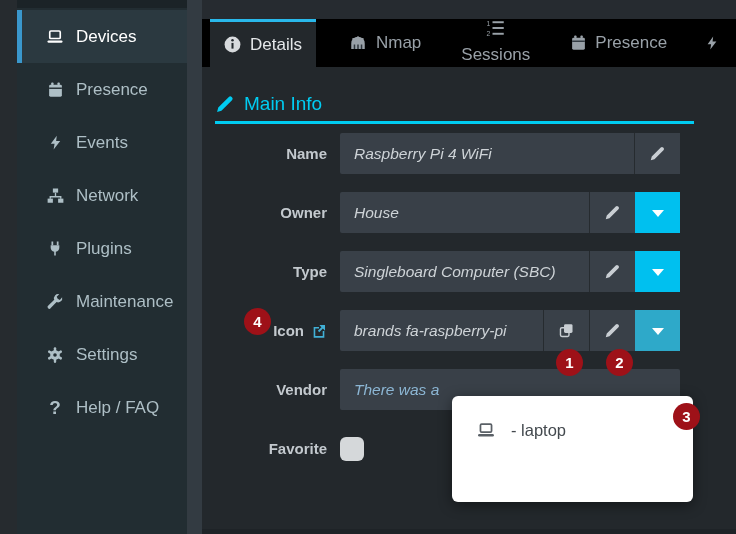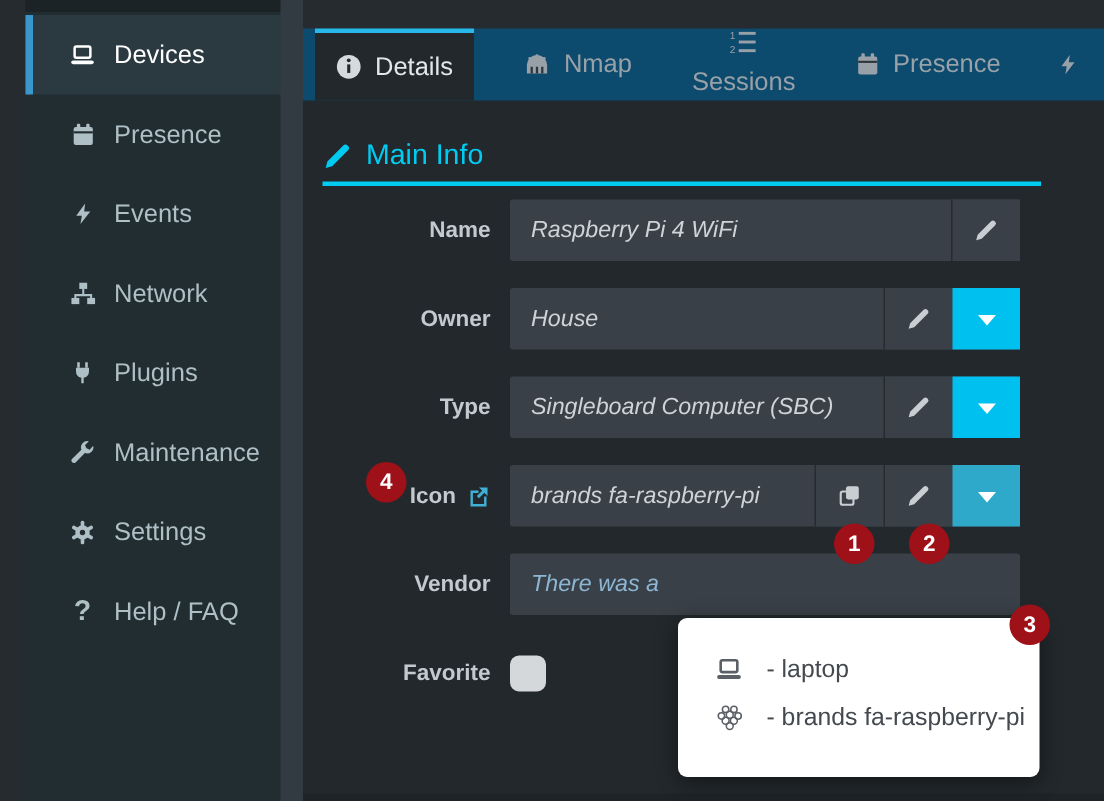--- a/index.html
+++ b/index.html
@@ -28,21 +28,21 @@
   .nav-item.active{
     background:#2b3940;border-left:5px solid var(--sidebar-active-border);
     padding-left:22px;color:#ffffff;margin-top:2px;
   }
   
   .gutter{position:absolute;left:187px;top:0;width:15px;height:534px;background:#333b42;}
   
   .main{position:absolute;left:202px;top:0;width:534px;height:534px;background:#23282c;}
   .main::after{content:'';position:absolute;left:0;bottom:0;width:100%;height:5px;background:#1e2327;}
   .band-top{height:19px;background:#262b30;}
-  .tabs-row{height:48px;background:#0c4a6e;display:flex;align-items:stretch;}
+  .tabs-row{height:48px;background:#000000;display:flex;align-items:stretch;}
   .tab{
     display:flex;align-items:center;gap:8px;padding:0 12px;height:48px;
     font-size:17px;color:#99a1a8;cursor:pointer;white-space:nowrap;
   }
   .tab .ic{display:flex;align-items:center;}
   .tab.active{
     background:#23282c;border-top:3px solid var(--active-tab-border);
     color:#e4e7e9;padding:0 14px 0 13px;margin-left:8px;
   }
   .tab.t2{margin-left:20px;} .tab.t3{margin-left:16px;flex-direction:column;} .tab.t4{margin-left:16px;}
@@ -75,21 +75,21 @@
   .redact{
     width:118px;height:26px;border-radius:1px;
     background:#525b64;
     background-image:conic-gradient(#5d6771 90deg,#4d565f 90deg 180deg,#59626c 180deg 270deg,#505963 270deg);
     background-size:30px 30px;
   }
   .checkbox{width:24px;height:24px;background:#d5d8da;border-radius:6px;cursor:pointer;}
   .ext-link{color:#41b0d6;display:flex;align-items:center;cursor:pointer;}
   
   .popup{
-    position:absolute;left:250px;top:412px;width:241px;height:106px;
+    position:absolute;left:250px;top:396px;width:241px;height:106px;
     background:#ffffff;border-radius:6px;z-index:20;
     box-shadow:0 3px 14px rgba(0,0,0,.45);
     padding:25px 0 0 22px;
   }
   .opt{display:flex;align-items:center;gap:13px;margin-bottom:13px;color:#43494e;font-size:16.5px;cursor:pointer;}
   .opt .ic{width:24px;display:flex;justify-content:center;color:#5a6066;}
   
   .badge{
     position:absolute;width:27px;height:27px;border-radius:50%;
     background:var(--badge-red);color:#fff;font-size:15px;font-weight:bold;
@@ -367,35 +367,20 @@
   <div class="popup">
     <div class="opt">
       <span class="ic">
         <svg width="22" height="19" viewBox="0 0 24 24">
             <rect x="5" y="4" width="14" height="10" rx="1.5" fill="none" stroke="currentColor" stroke-width="2.2"></rect>
             <rect x="2" y="16.5" width="20" height="3.2" rx="1.6" fill="currentColor"></rect>
           </svg>
       </span>
       <span>- laptop</span>
     </div>
-    <div class="opt">
-      <span class="ic">
-        <svg width="19" height="19" viewBox="0 0 24 24" fill="none" stroke="currentColor" stroke-width="1.3">
-            <circle cx="8.5" cy="5" r="2.7"></circle>
-            <circle cx="15.5" cy="5" r="2.7"></circle>
-            <circle cx="5" cy="10.5" r="2.7"></circle>
-            <circle cx="19" cy="10.5" r="2.7"></circle>
-            <circle cx="12" cy="9.5" r="2.9"></circle>
-            <circle cx="8.5" cy="14.5" r="2.9"></circle>
-            <circle cx="15.5" cy="14.5" r="2.9"></circle>
-            <circle cx="12" cy="19" r="2.9"></circle>
-          </svg>
-      </span>
-      <span>- brands fa-raspberry-pi</span>
-    </div>
   </div>
 
   <div class="badge b1">1</div>
   <div class="badge b2">2</div>
   <div class="badge b3">3</div>
   <div class="badge b4">4</div>
 
 </div>
 
 </body></html>

